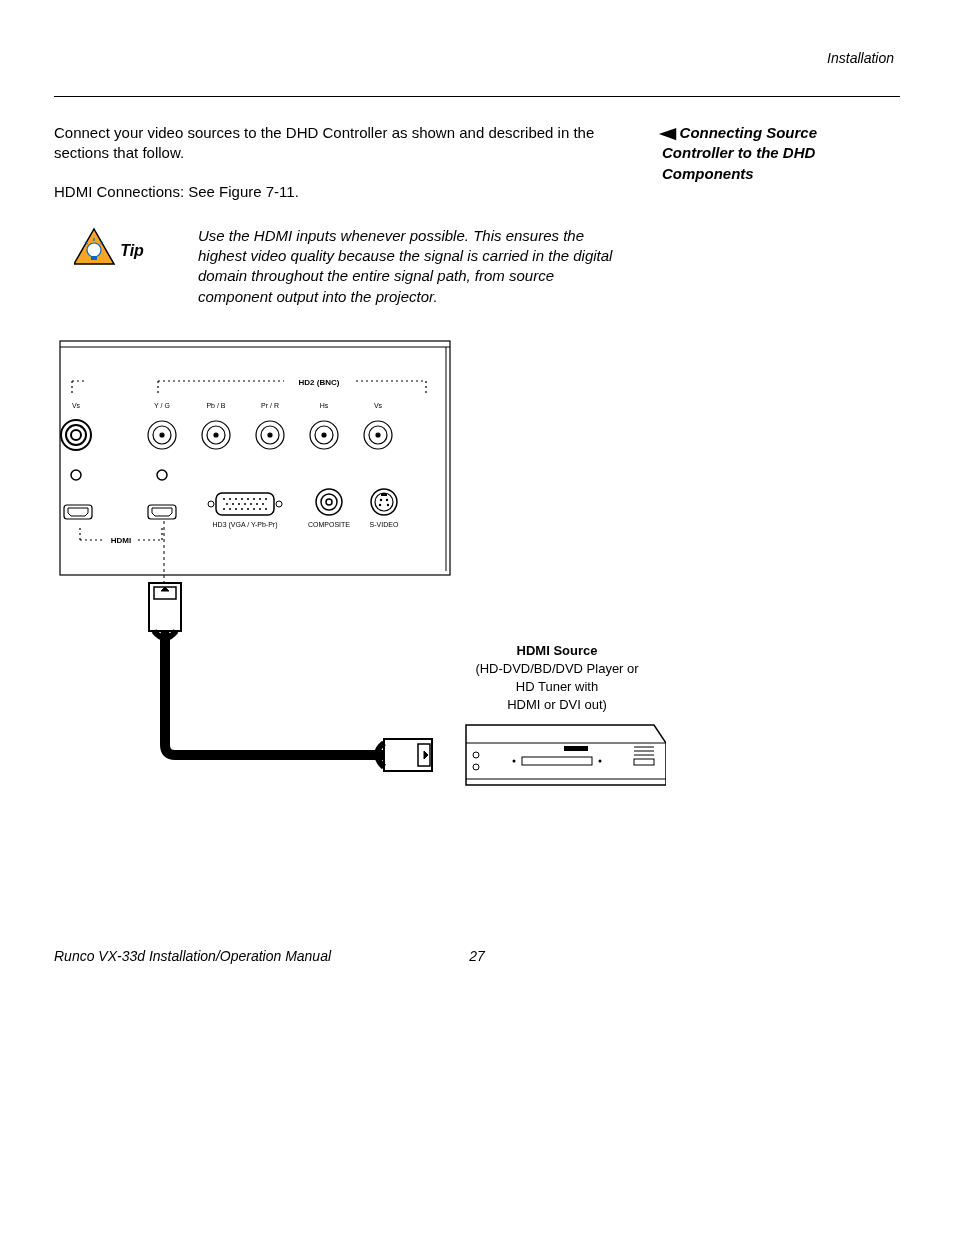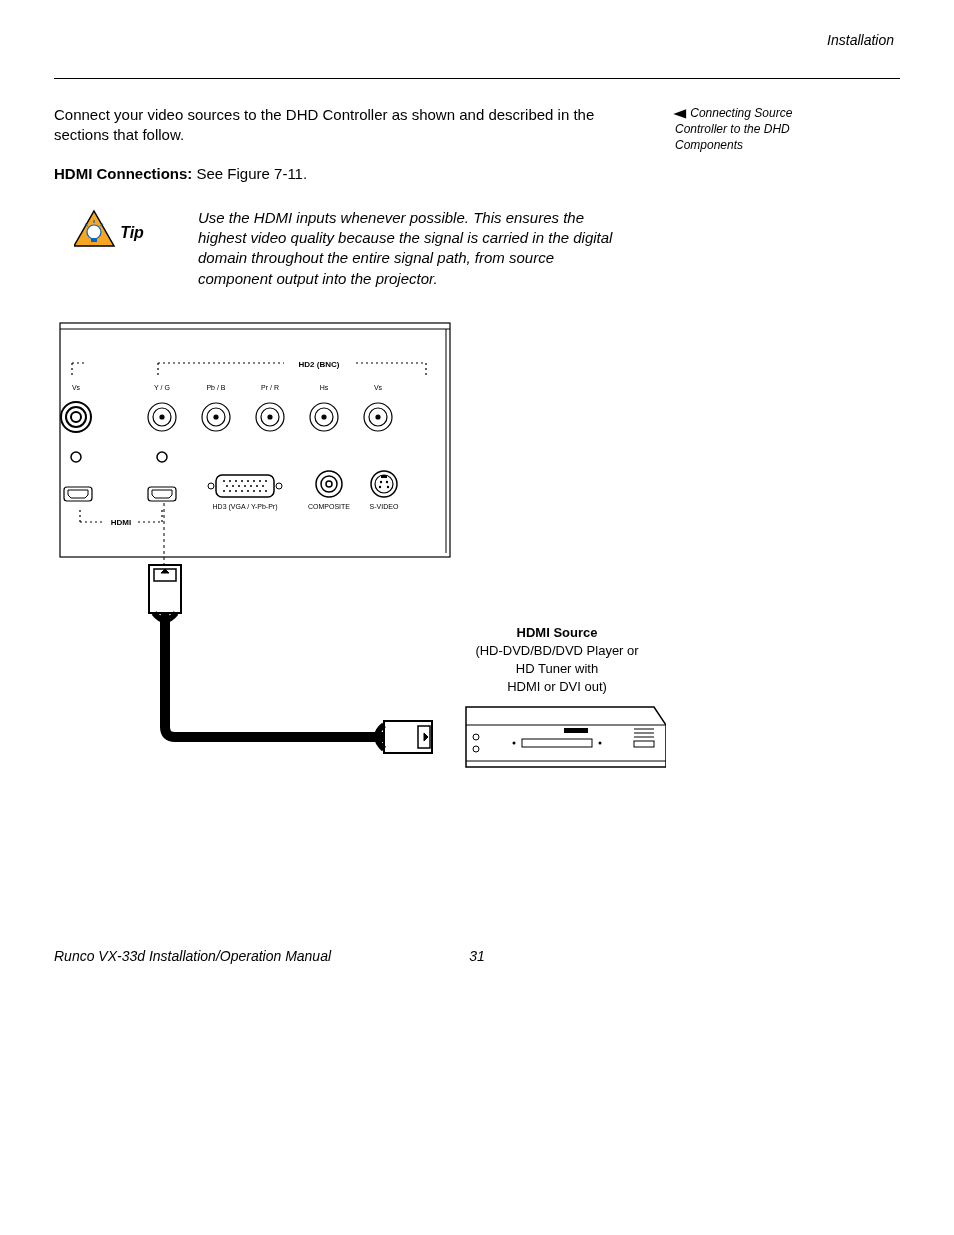--- a/index.html
+++ b/index.html
@@ -1,25 +1,25 @@
 <!DOCTYPE html>
 <html><head>
 <meta charset="utf-8">
 <style>
   * { box-sizing: border-box; margin: 0; padding: 0; }
   html, body { width: 954px; height: 1235px; background: #fff; font-family: Helvetica, Arial, sans-serif; color: #000; }
-  .page { position: relative; width: 954px; height: 1008px; padding: 32px 54px 40px 54px; }
+  .page { position: relative; width: 954px; height: 1008px; padding: 50px 54px 40px 54px; }
   .header-running { font-style: italic; font-size: 14px; text-align: right; margin-bottom: 30px; padding-right: 6px; }
   .hr { border: none; border-top: 1.5px solid #000; margin-bottom: 26px; }
-  .columns { display: flex; gap: 51px; }
+  .columns { display: flex; gap: 38px; }
   .main-col { flex: 1 1 auto; max-width: 570px; }
-  .side-col { width: 210px; font-style: italic; font-weight: normal; font-size: 12px; line-height: 1.35; position: relative; }
+  .side-col { width: 210px; font-style: italic; font-weight: bold; font-size: 15px; line-height: 1.35; position: relative; }
   .side-col .pointer { display: inline-block; transform: scaleX(1.4); margin-right: 6px; font-style: normal; }
   p.body { font-size: 15px; line-height: 1.35; margin-bottom: 18px; }
-  .bold { font-weight: bold; }
+  .bold { font-weight: normal; }
   .tip-row { display: flex; align-items: flex-start; gap: 24px; margin: 24px 0 28px 0; }
   .tip-icon-wrap { display: flex; flex-direction: column; align-items: center; width: 100px; }
   .tip-label { font-weight: bold; font-style: italic; font-size: 16px; margin-top: 4px; display:inline-block; }
   .tip-text { font-style: italic; font-size: 15px; line-height: 1.35; flex: 1; margin-left: 20px; }
   .figure-caption { font-weight: bold; font-size: 15px; margin-top: 22px; }
   .diagram { width: 612px; height: 470px; position: relative; }
   .diagram svg { width: 100%; height: 100%; }
   .footer { position: absolute; left: 54px; right: 54px; bottom: 44px; display: flex; font-style: italic; font-size: 14px; }
   .footer .title { flex: 1; }
   .footer .page-no { width: 40px; text-align: center; }
@@ -234,17 +234,17 @@
       <div>
         <span class="pointer">◀</span><span>Connecting Source</span><br>
         <span>Controller to the DHD</span><br>
         <span>Components</span>
       </div>
     </div>
   </div>
 
   <div class="footer">
     <div class="title">Runco VX-33d Installation/Operation Manual</div>
-    <div class="page-no">31</div>
+    <div class="page-no">27</div>
     <div class="spacer"></div>
   </div>
 
 </div>
 
 </body></html>

